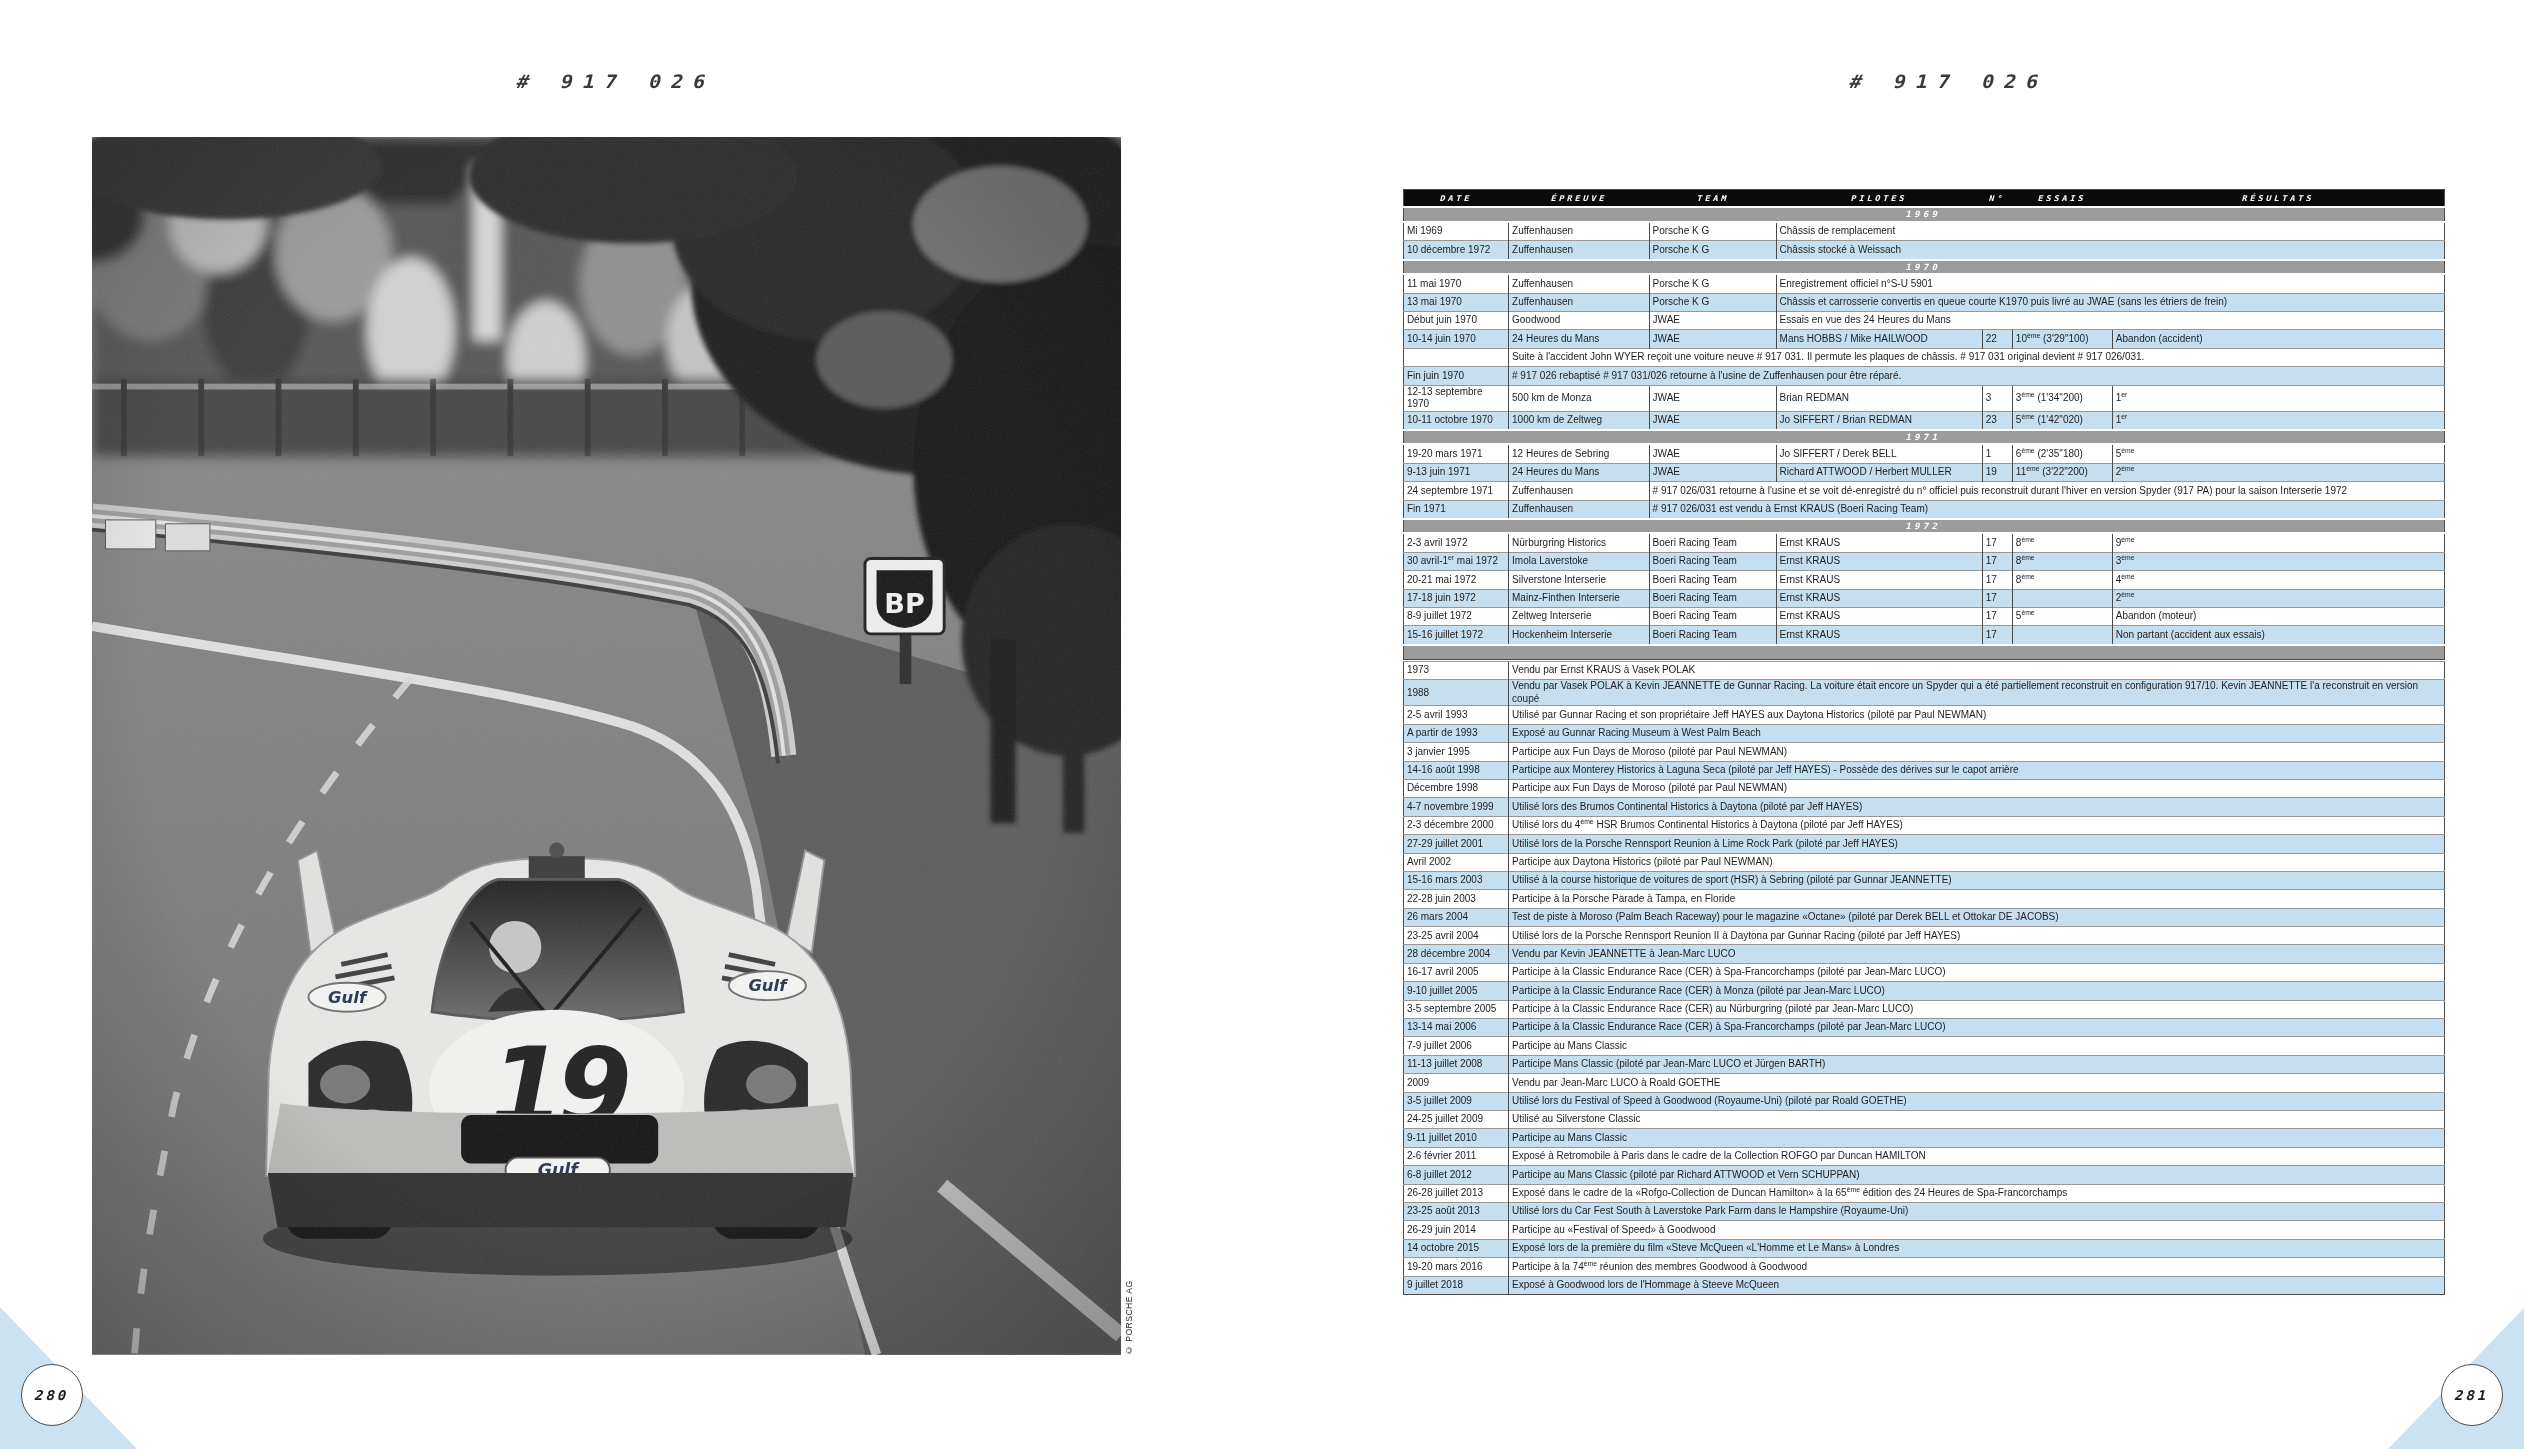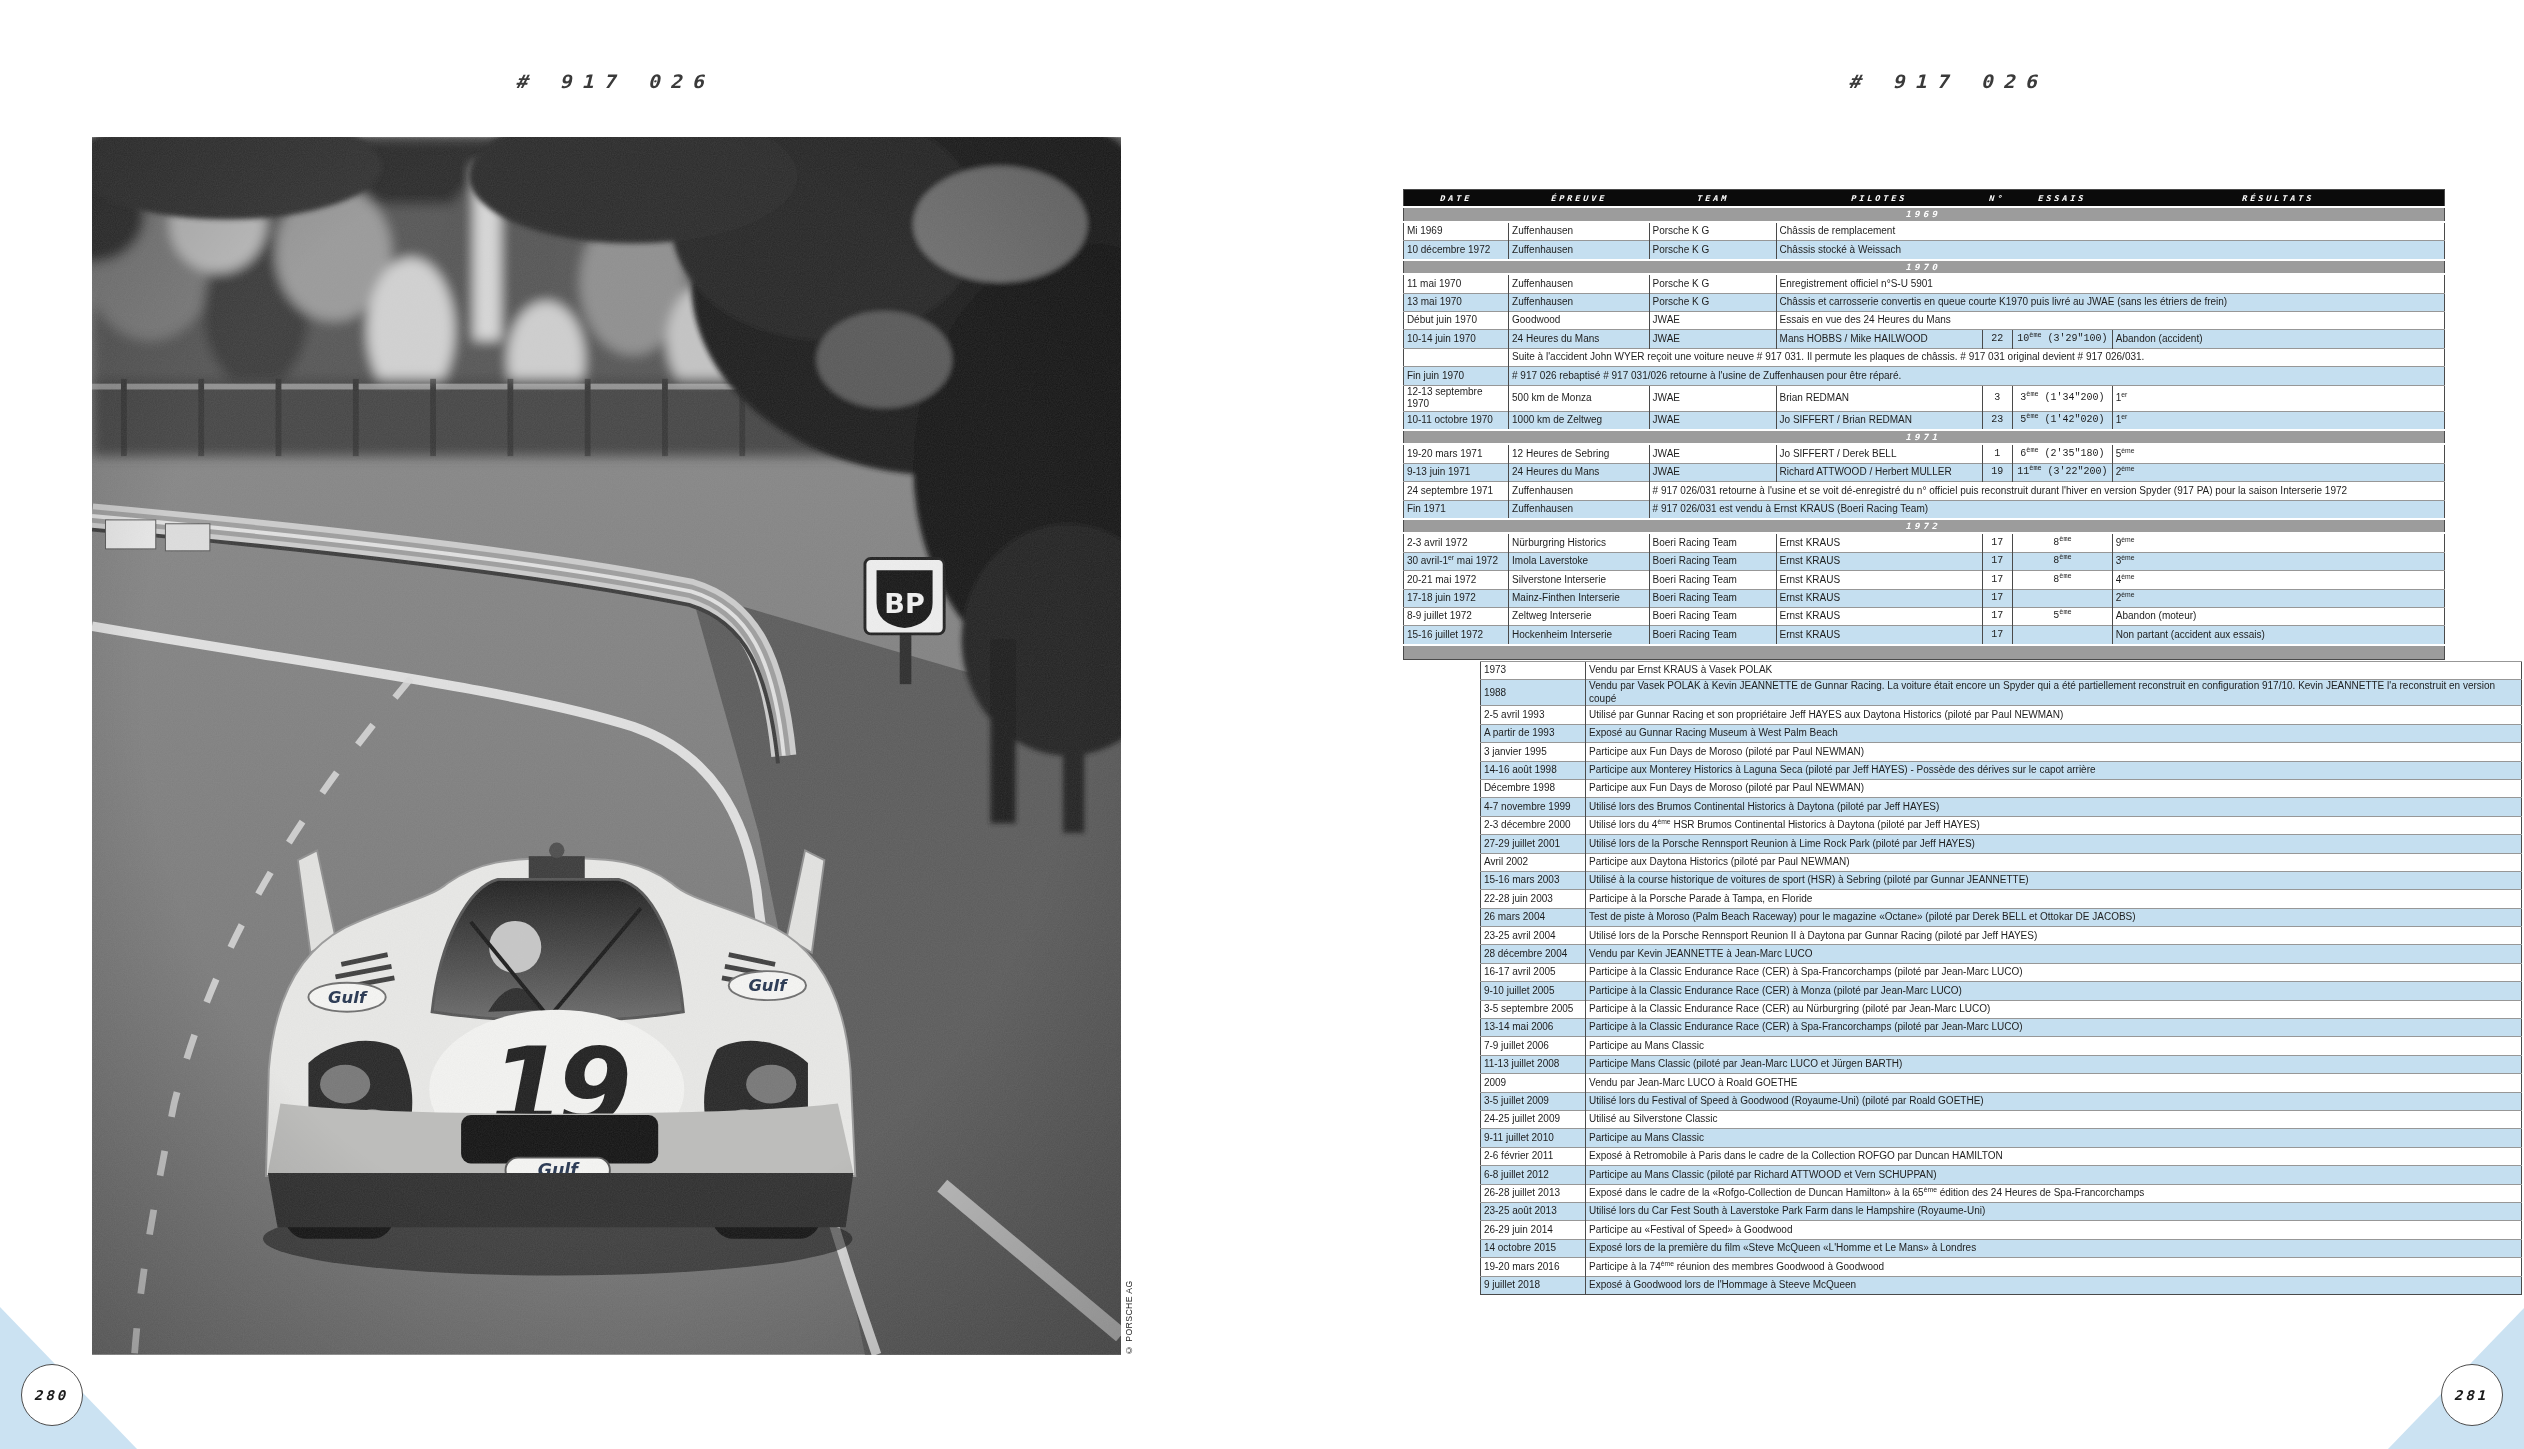--- a/index.html
+++ b/index.html
@@ -39,21 +39,21 @@
     width:60px;height:60px;border-radius:50%;background:#fff;border:1px solid #4c4c4c;
     display:flex;align-items:center;justify-content:center;
     font-size:14.5px;color:#1c1c1c;top:1364px;
   }
   .pc-left{left:21px;}
   .pc-right{left:2441px;}
   .page-circle .lcd{letter-spacing:.18em;}
 
   
   .race-wrap{left:1403px;top:189px;width:1042px;}
-  .history-wrap{left:1480px;top:661px;width:1042px;}
+  .history-wrap{left:1403px;top:661px;width:1042px;}
   table{border-collapse:collapse;width:100%;table-layout:fixed;
         font-size:10px;color:#1d1d1d;}
   table{border:1px solid #4a4a4a;}
   th,td{padding:0 2.9px;overflow:hidden;line-height:1.25;vertical-align:middle;}
   thead th{
     background:#0b0b0b;color:#ffffff;height:16.4px;font-weight:normal;
     font-size:8.7px;text-align:center;white-space:nowrap;
   }
   thead th .lcd{letter-spacing:.32em;}
   td{height:17.4px;}
@@ -64,21 +64,21 @@
   .history-table td{border-left:1px solid #4a4a4a;border-top:1px solid #979797;}
   .history-table td:first-child{border-left:none;}
   td.year-band{
     background:#9c9c9c !important;height:11.6px;text-align:center;color:#fff;
     border-top:2.9px solid #fff;border-bottom:2.9px solid #fff;border-left:none;
     font-size:9.2px;
   }
   td.bottom-band{
     background:#9c9c9c !important;height:13.5px;border-top:2.9px solid #fff;border-left:none;
   }
-  .c-num,.c-essais{text-align:center;font-family:Liberation Mono, monospace;}
+  .c-num,.c-essais{text-align:left;}
   .h-date{white-space:nowrap;}
   sup{font-size:6.8px;line-height:0;}
 </style>
 </head>
 <body>
 
 <div class="abs page-header ph-left">
   <span class="lcd"># 917 026</span>
 </div>
 

